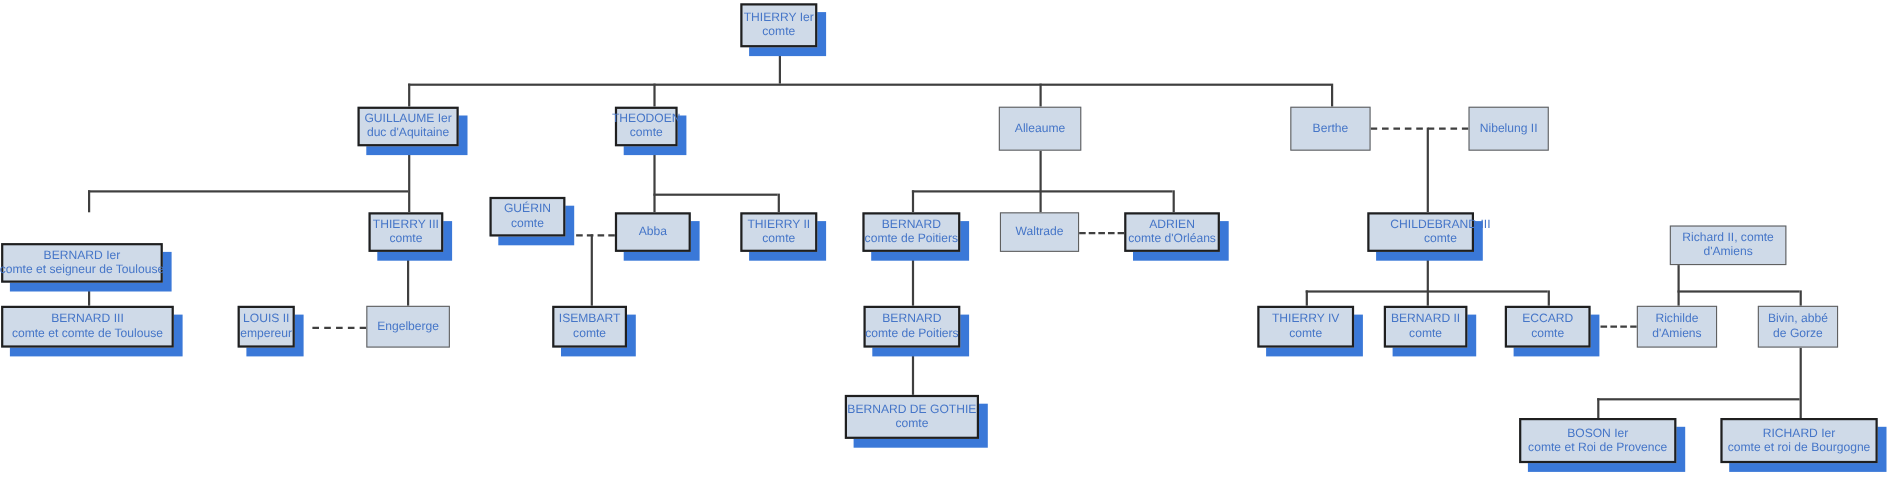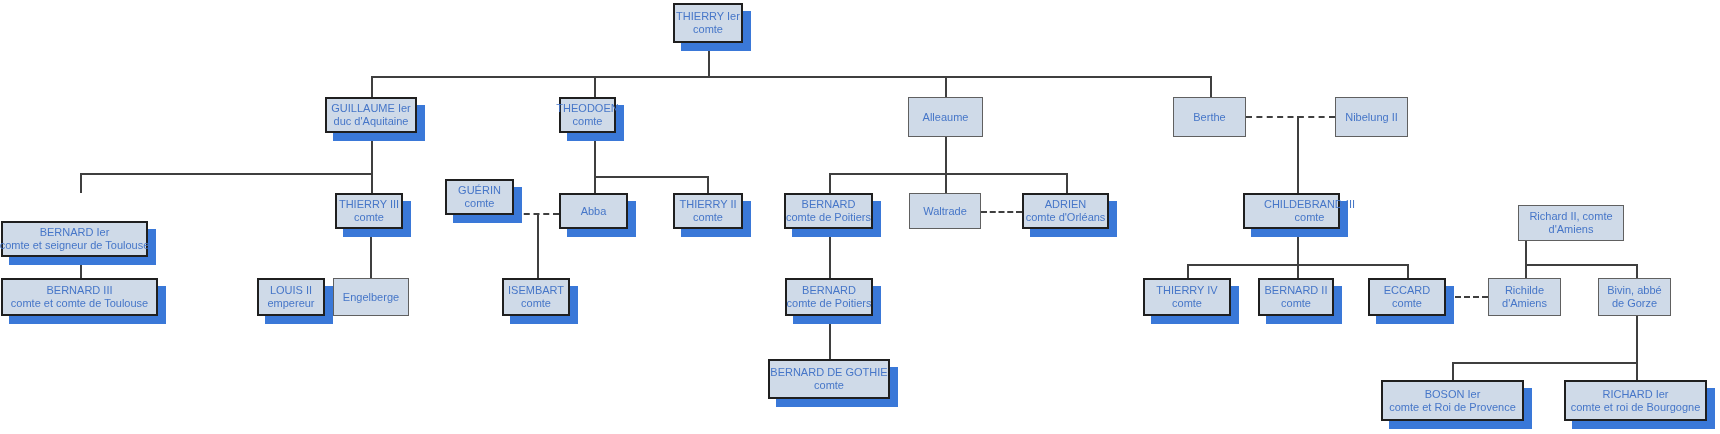--- a/index.html
+++ b/index.html
@@ -138,21 +138,21 @@
       <span>comte</span>
     </div>
     <div class="node flat" style="left: 1518px; top: 193px; width: 106px; height: 36px; margin-top: 12px;">
       <span>Richard II, comte</span>
       <span>d'Amiens</span>
     </div>
     <div class="node raised" style="left: 1px; top: 278px; width: 157px; height: 38px;">
       <span>BERNARD III</span>
       <span>comte et comte de Toulouse</span>
     </div>
-    <div class="node raised" style="left: 216px; top: 278px; width: 68px; height: 38px; margin-left: 41px;">
+    <div class="node raised" style="left: 216px; top: 278px; width: 52px; height: 38px;">
       <span>LOUIS II</span>
       <span>empereur</span>
     </div>
     <div class="node flat" style="left: 333px; top: 278px; width: 76px; height: 38px;">
       <span>Engelberge</span>
     </div>
     <div class="node raised" style="left: 502px; top: 278px; width: 68px; height: 38px;">
       <span>ISEMBART</span>
       <span>comte</span>
     </div>

